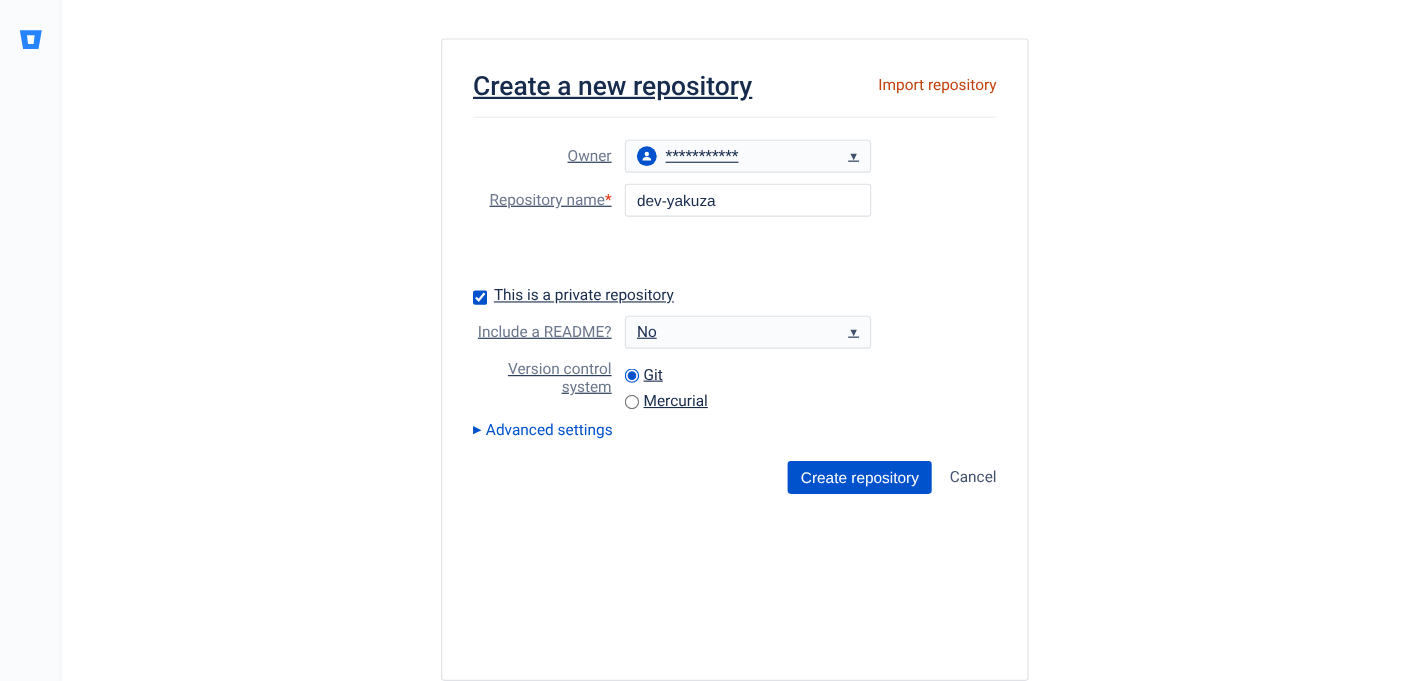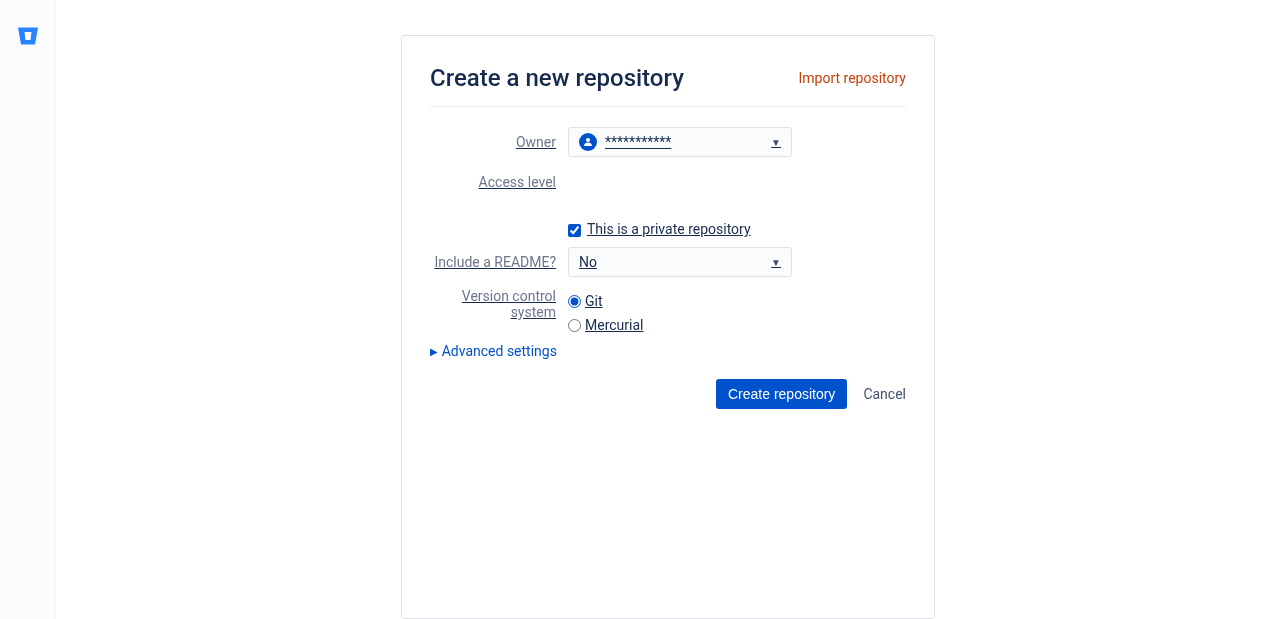--- a/index.html
+++ b/index.html
@@ -55,20 +55,21 @@
       justify-content: space-between;
       align-items: center;
       border-bottom: 1px solid #ebecf0;
       padding-bottom: 14px;
       margin-bottom: 20px;
     }
     .panel-title {
       font-size: 24px;
       font-weight: 500;
       color: #172b4d;
+      text-decoration: underline;
     }
     .import-link {
       color: #c2410c;
       text-decoration: none;
       font-size: 14px;
       cursor: pointer;
     }
     .form-row {
       display: flex;
       margin-bottom: 10px;
@@ -226,23 +227,30 @@
                 <path d="M4 20 C4 15 8 13 12 13 C16 13 20 15 20 20 Z"></path>
               </svg>
             </div>
             <span>***********</span>
           </div>
           <span class="chevron-down">▼</span>
         </div>
       </div>
     </div>
 
-
-    <div class="form-row">
-      <div class="form-label">Access level</div>
+    <div class="form-row">
+      <div class="form-label">
+        <span>Repository name</span><span class="required">*</span>
+      </div>
+      <div class="form-control">
+        <input type="text" class="text-input" value="dev-yakuza" style="">
+      </div>
+    </div>
+
+    <div class="form-row">
       <div class="form-control">
         <label class="checkbox-row">
           <input type="checkbox" checked="" style="">
           <span>This is a private repository</span>
         </label>
       </div>
     </div>
 
     <div class="form-row">
       <div class="form-label">Include a README?</div>

